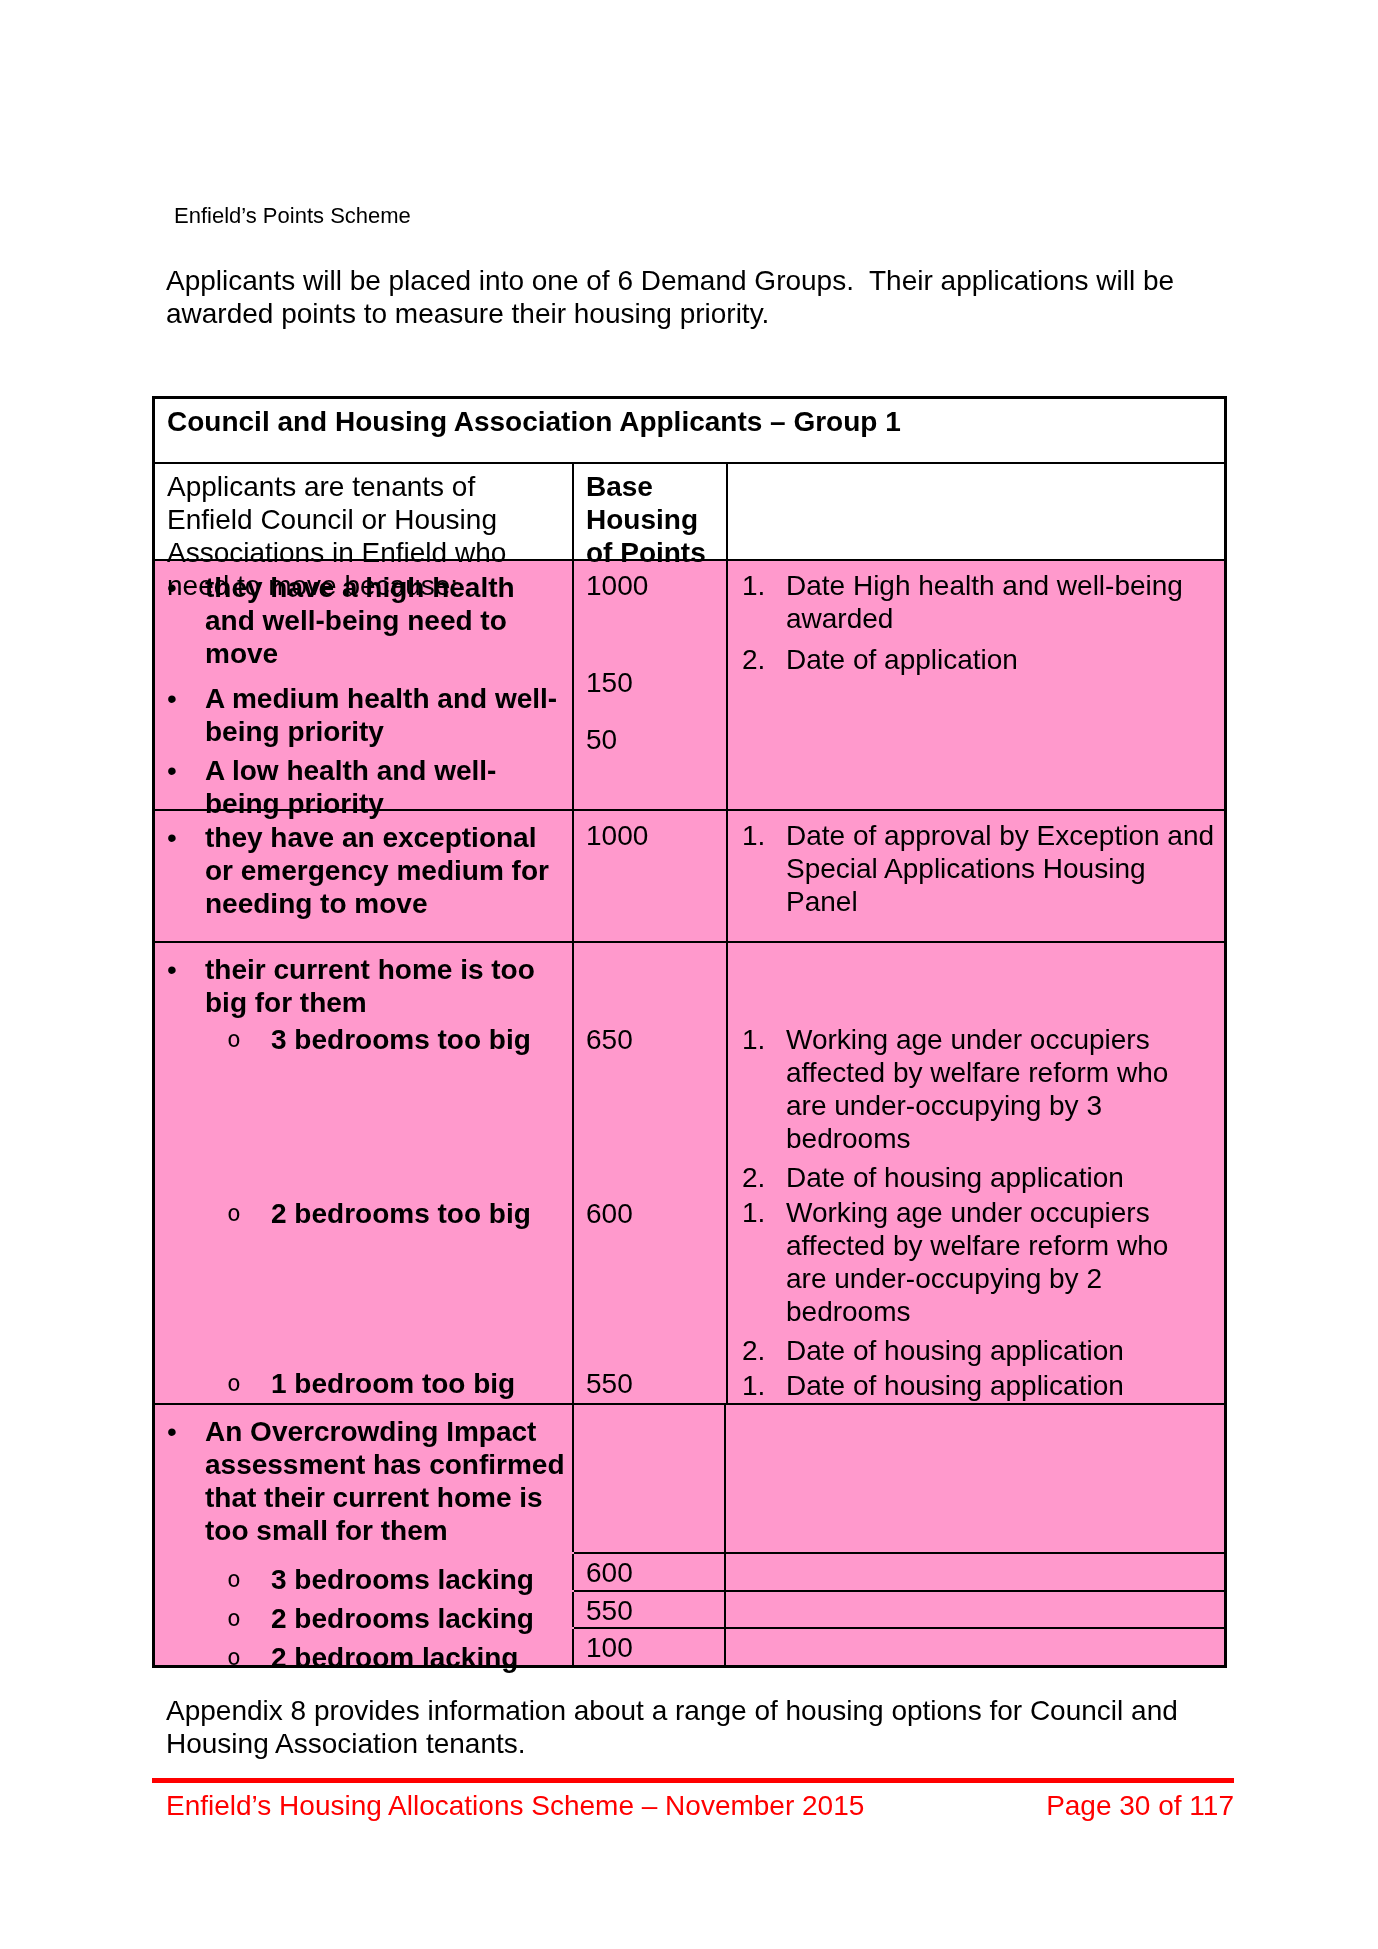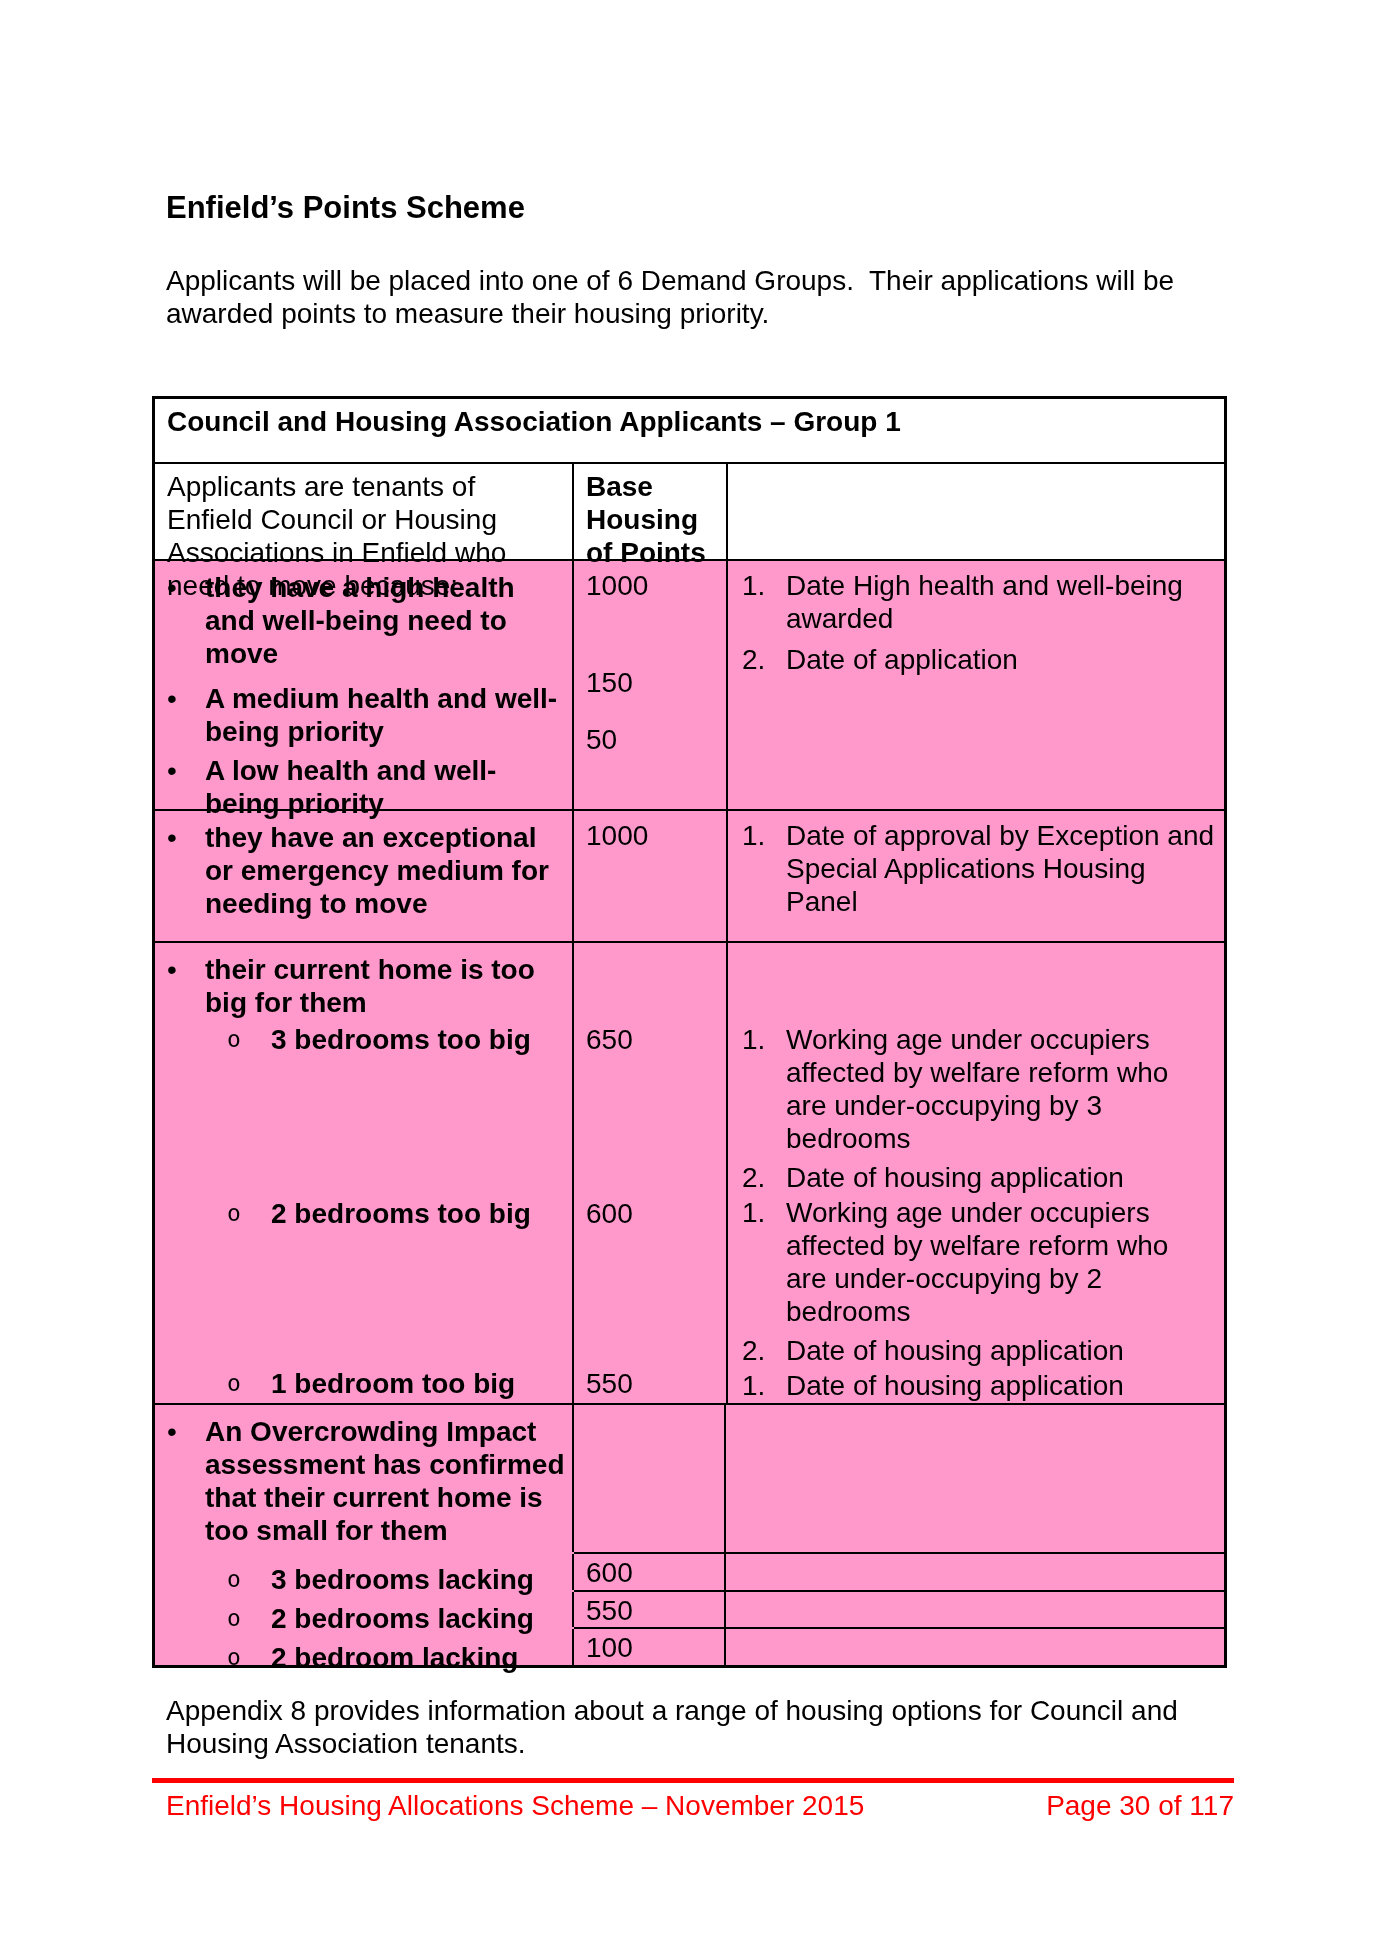--- a/index.html
+++ b/index.html
@@ -11,21 +11,21 @@
     font-family:"Liberation Sans","DejaVu Sans",sans-serif;
     font-size:28px;
     line-height:33px;
     color:#000000;
     overflow:hidden;
   }
   *{box-sizing:border-box;}
 
   .heading{
     position:absolute; top:190px; left:166px;
-    font-size:31px; line-height:35px; font-weight:bold; margin:0;
+    font-size:22px; line-height:35px; font-weight:normal; margin:8px;
   }
   .intro{
     position:absolute; top:264px; left:166px; width:1015px;
     margin:0; white-space:pre-wrap;
   }
 
   
   .pts-table{
     position:absolute; top:396px; left:152px; width:1075px;
     border:3px solid #000000;

